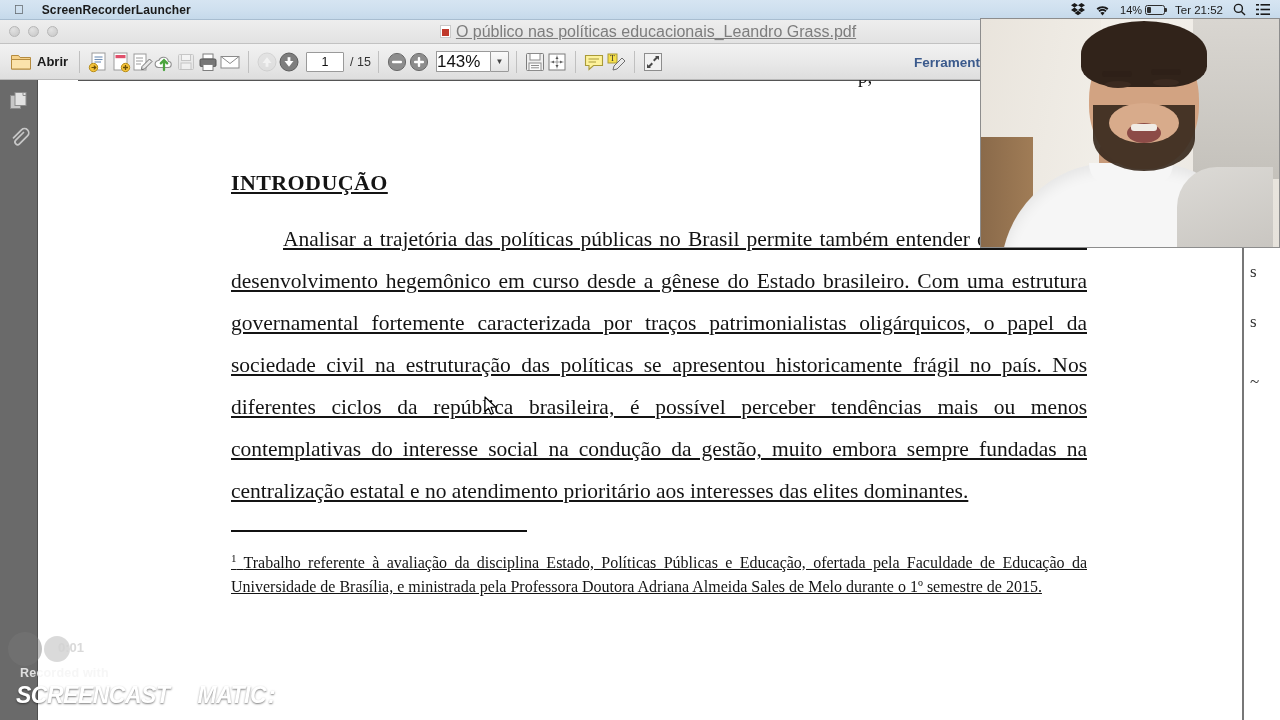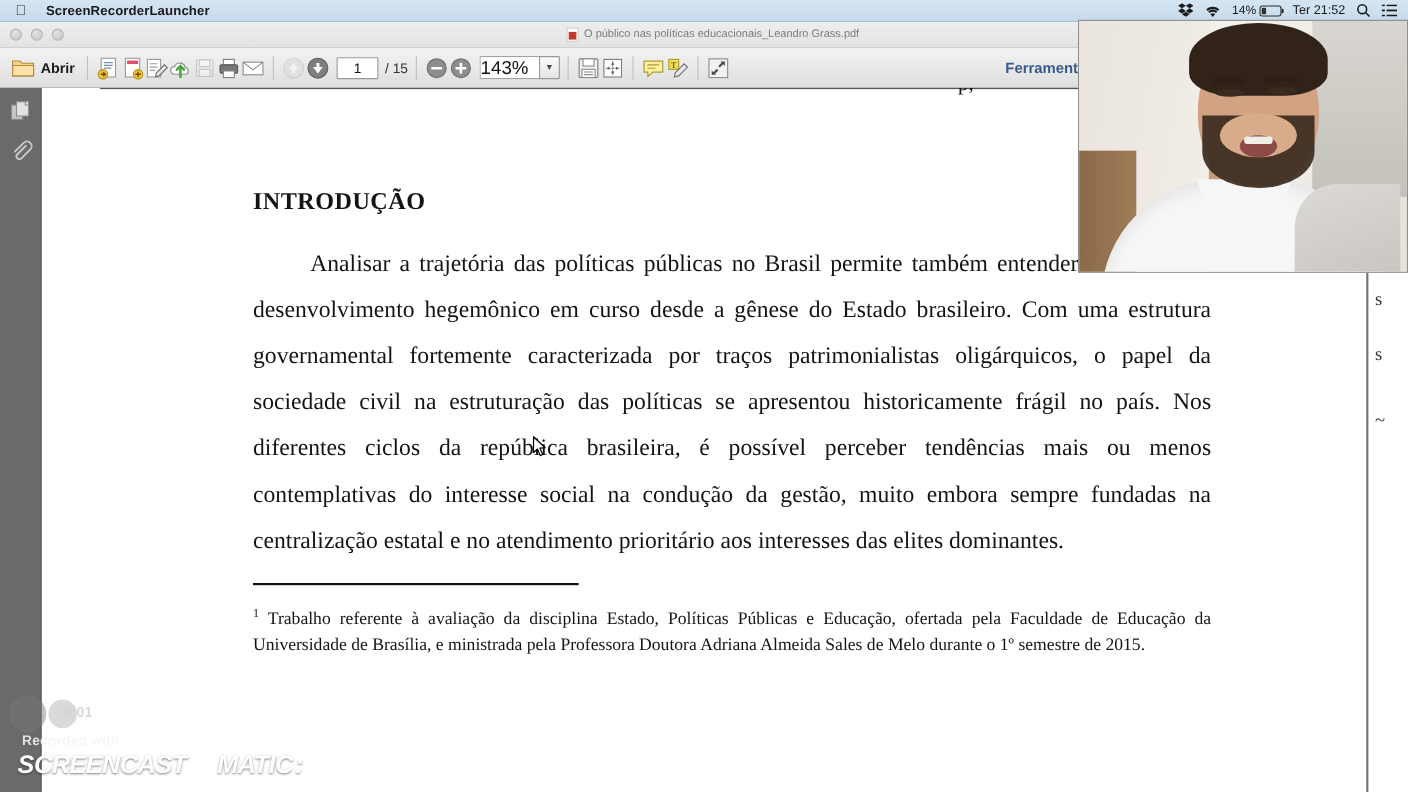--- a/index.html
+++ b/index.html
@@ -57,22 +57,22 @@
     display: flex; align-items: center;
   }
   .traffic { display: flex; gap: 8px; margin-left: 9px; }
   .traffic span {
     width: 11px; height: 11px; border-radius: 50%;
     background: radial-gradient(circle at 35% 30%, #e2e2e2, #c6c6c6);
     border: 1px solid #b7b7b7; display: block;
   }
   .titletext {
     position: absolute; left: 16px; right: 0; text-align: center;
-    font-size: 10px; color: #7d7d7d;
-    display: flex; align-items: center; justify-content: center; gap: 5px;
+    font-size: 16px; color: #7d7d7d;
+    display: flex; align-items: center; justify-content: center; gap: 5px; text-decoration: underline;
   }
   .pdf-badge {
     width: 11px; height: 13px; background: #fff; border: 1px solid #c9c9c9;
     position: relative; display: inline-block; flex: none;
   }
   .pdf-badge:before {
     content: ''; position: absolute; left: 1px; top: 3px; right: 1px; height: 7px;
     background: #c0392b;
   }
 
@@ -127,24 +127,25 @@
   .leftpane {
     width: 38px; background: #6a6a6a; flex: none;
     display: flex; flex-direction: column; align-items: center;
     padding-top: 10px; gap: 14px;
     border-right: 1px solid #4f4f4f;
   }
   .lp-icon { width: 22px; height: 22px; opacity: .92; }
   .doc-scroll { flex: 1; position: relative; overflow: hidden; background: #fff; }
 
   .page {
-    position: absolute; top: 0; left: 13px; right: 0;
-    padding: 0 1px;
+    position: absolute; top: 0; left: 0; right: 0;
+    padding: 0 15px;
     font-family: "Liberation Serif", serif;
     color: #141414;
+    text-decoration: underline;
   }
   .cut-top {
     position: absolute; top: -14px; left: 820px; font-size: 19px; color: #141414;
     font-family: "Liberation Serif", serif;
   }
   .h-rule-top {
     position: absolute; top: 0; left: 40px; right: 120px; height: 1px; background: #555;
   }
   h1.sec {
     font-size: 22px; font-weight: bold; letter-spacing: .4px;

